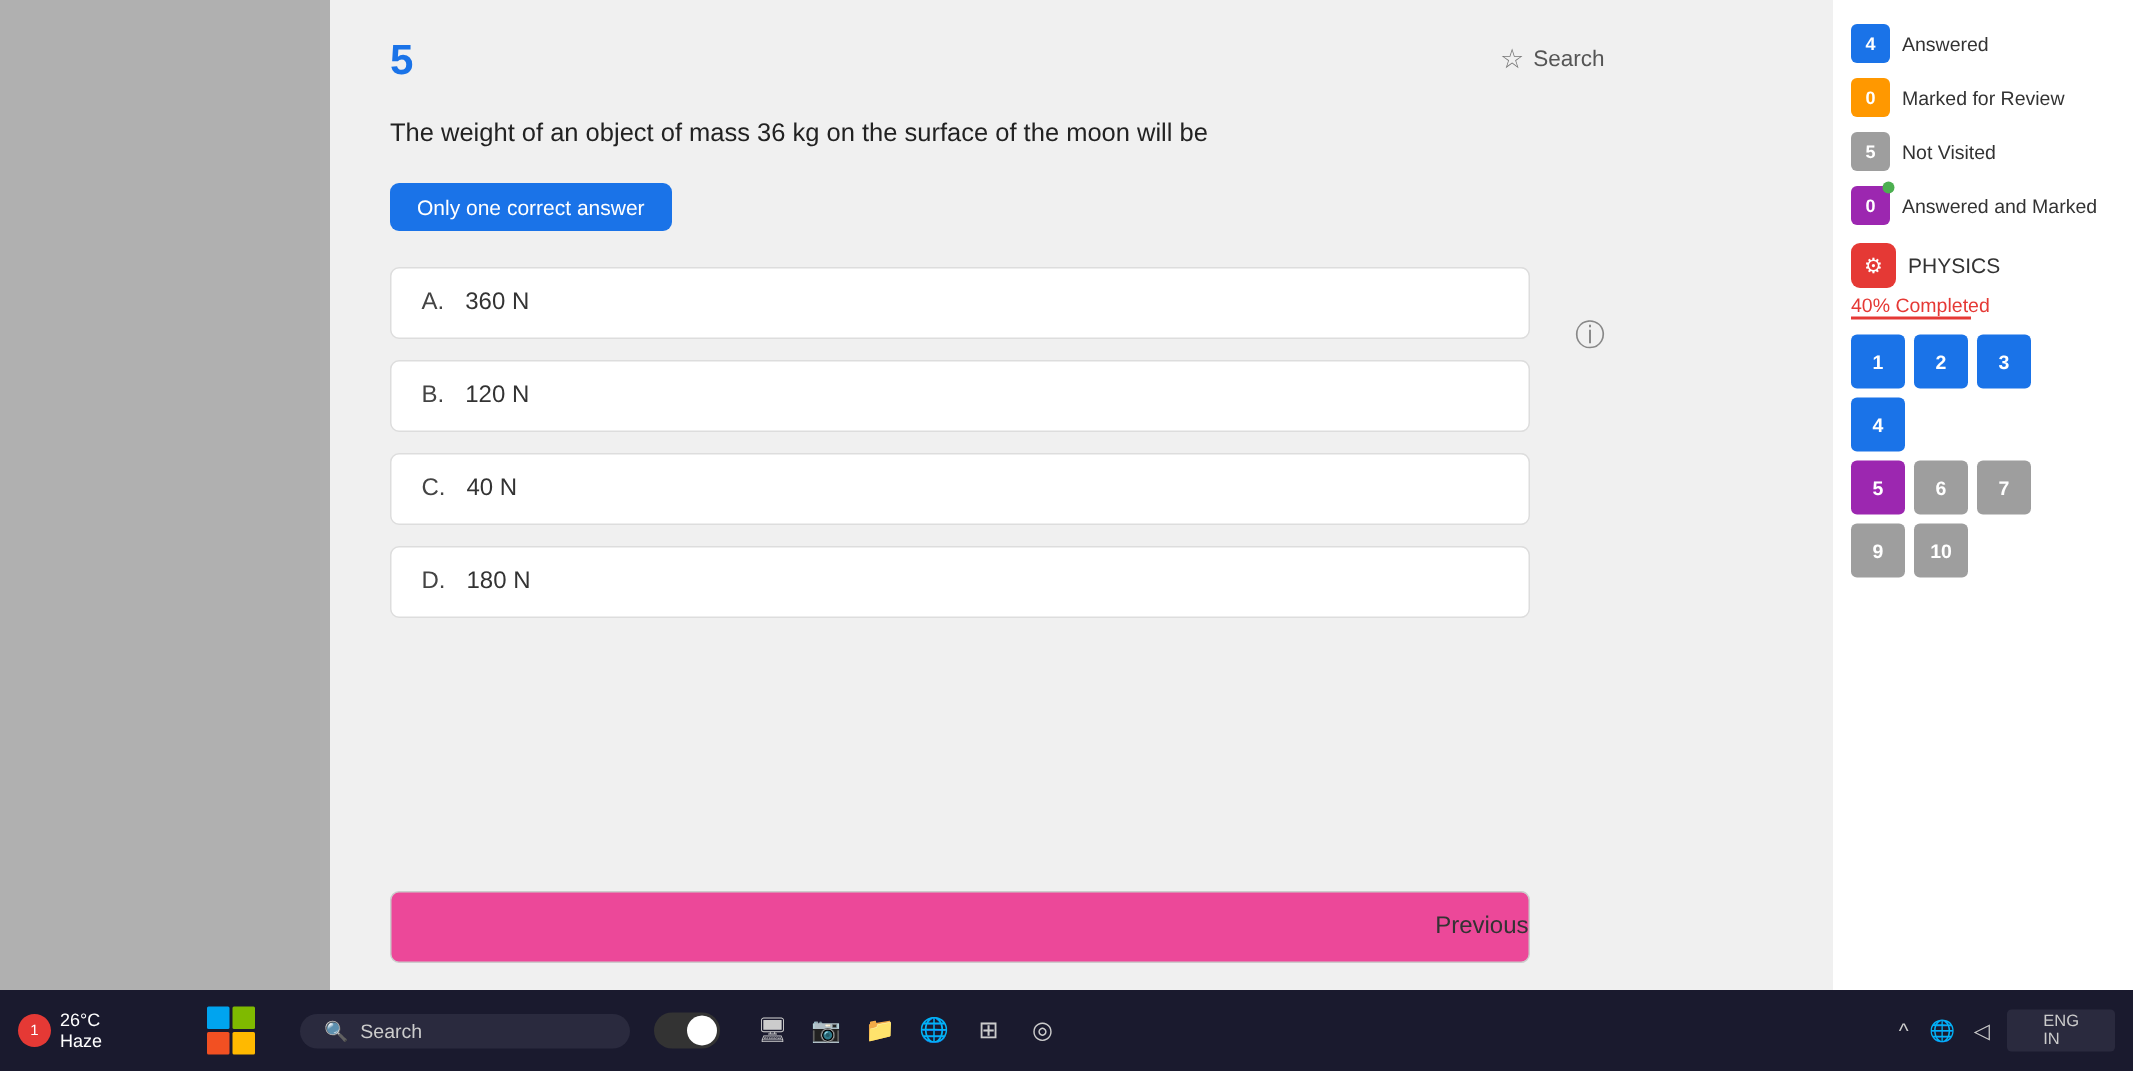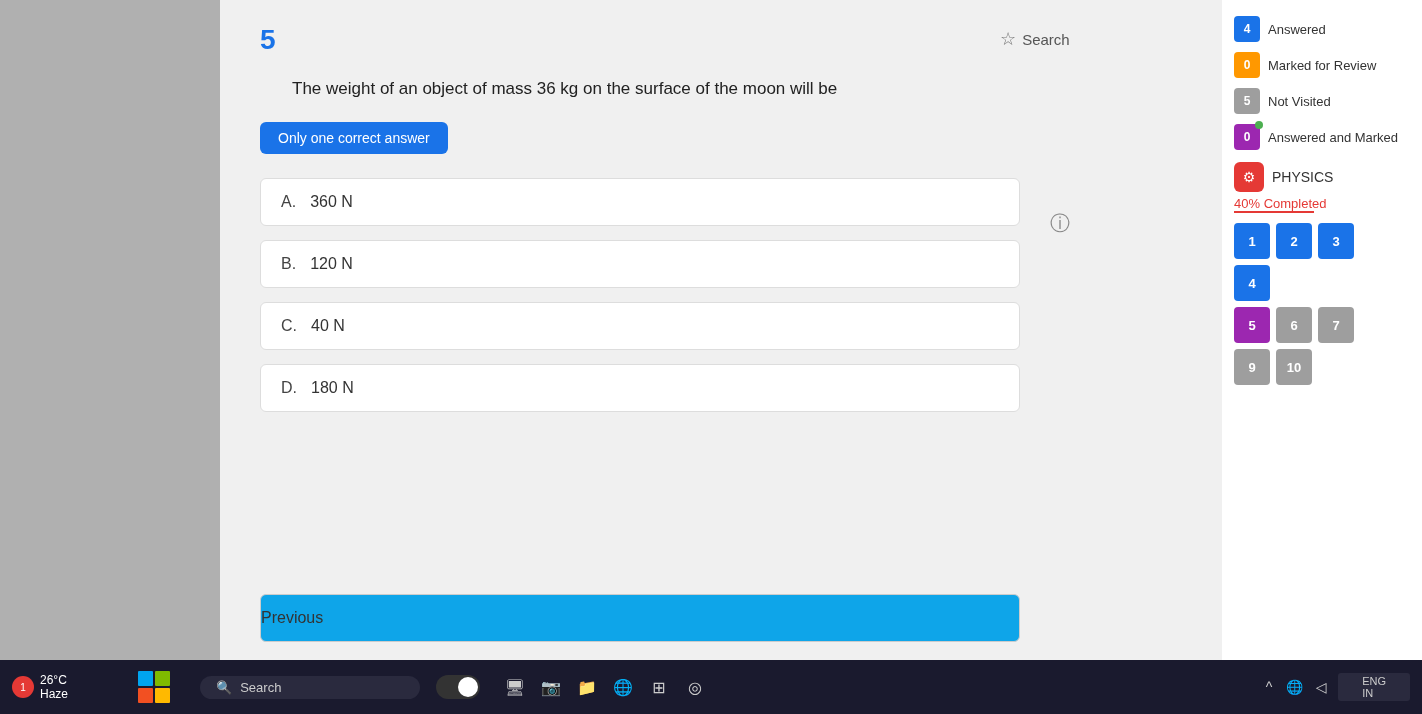--- a/index.html
+++ b/index.html
@@ -72,21 +72,20 @@
       font-size: 18px;
       color: #777;
     }
 
     
     .question-text {
       padding: 8px 40px 20px 40px;
       font-size: 17px;
       color: #222;
       line-height: 1.5;
-      margin-left: 32px;
     }
 
     
     .answer-type-badge {
       margin: 0 40px 24px 40px;
       display: inline-block;
       background: #1a73e8;
       color: #fff;
       border-radius: 6px;
       padding: 8px 18px;
@@ -138,25 +137,25 @@
       display: flex;
       gap: 16px;
       width: 760px;
     }
 
     .nav-btn {
       flex: 1;
       padding: 14px 0;
       border: 1px solid #ccc;
       border-radius: 6px;
-      background: #0ea5e9;
+      background: #ec4899;
       font-size: 16px;
       color: #333;
       cursor: pointer;
-      text-align: left;
+      text-align: right;
     }
 
     
     .legend-item {
       display: flex;
       align-items: center;
       gap: 8px;
       margin-bottom: 10px;
       font-size: 13px;
       color: #333;

